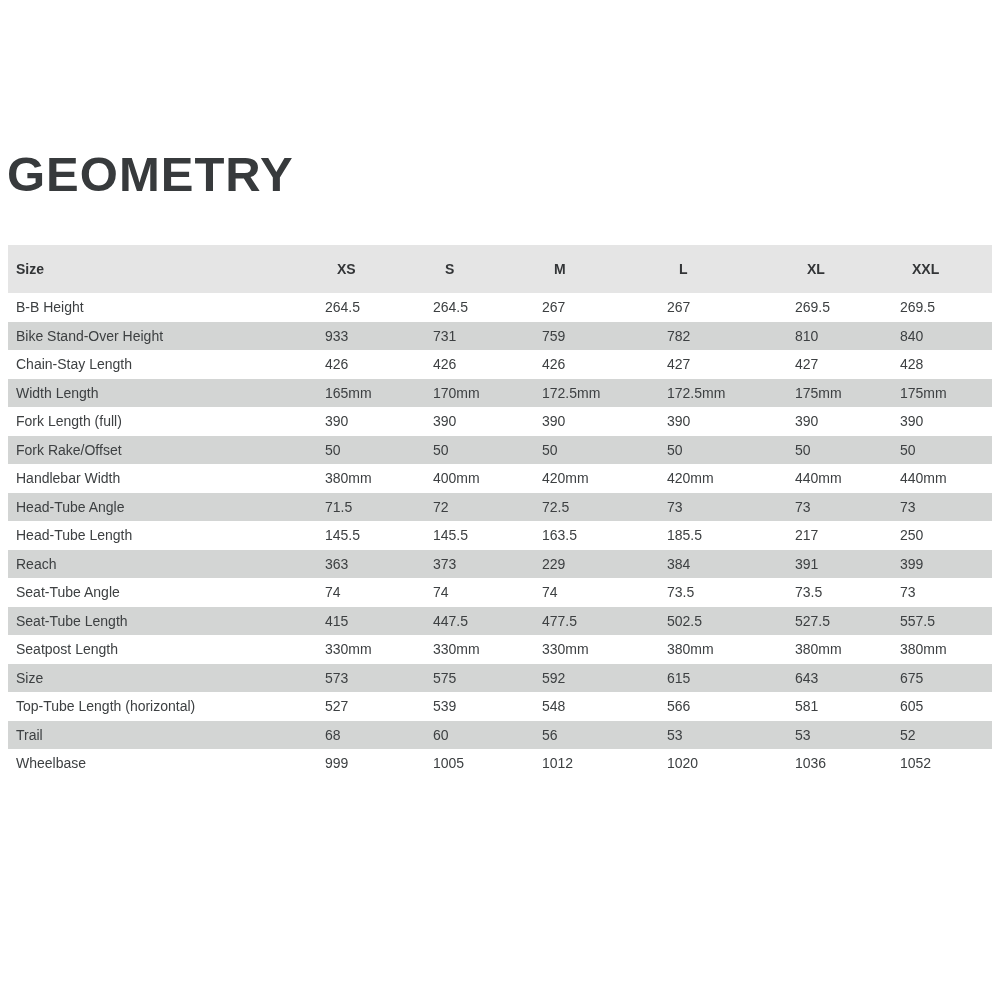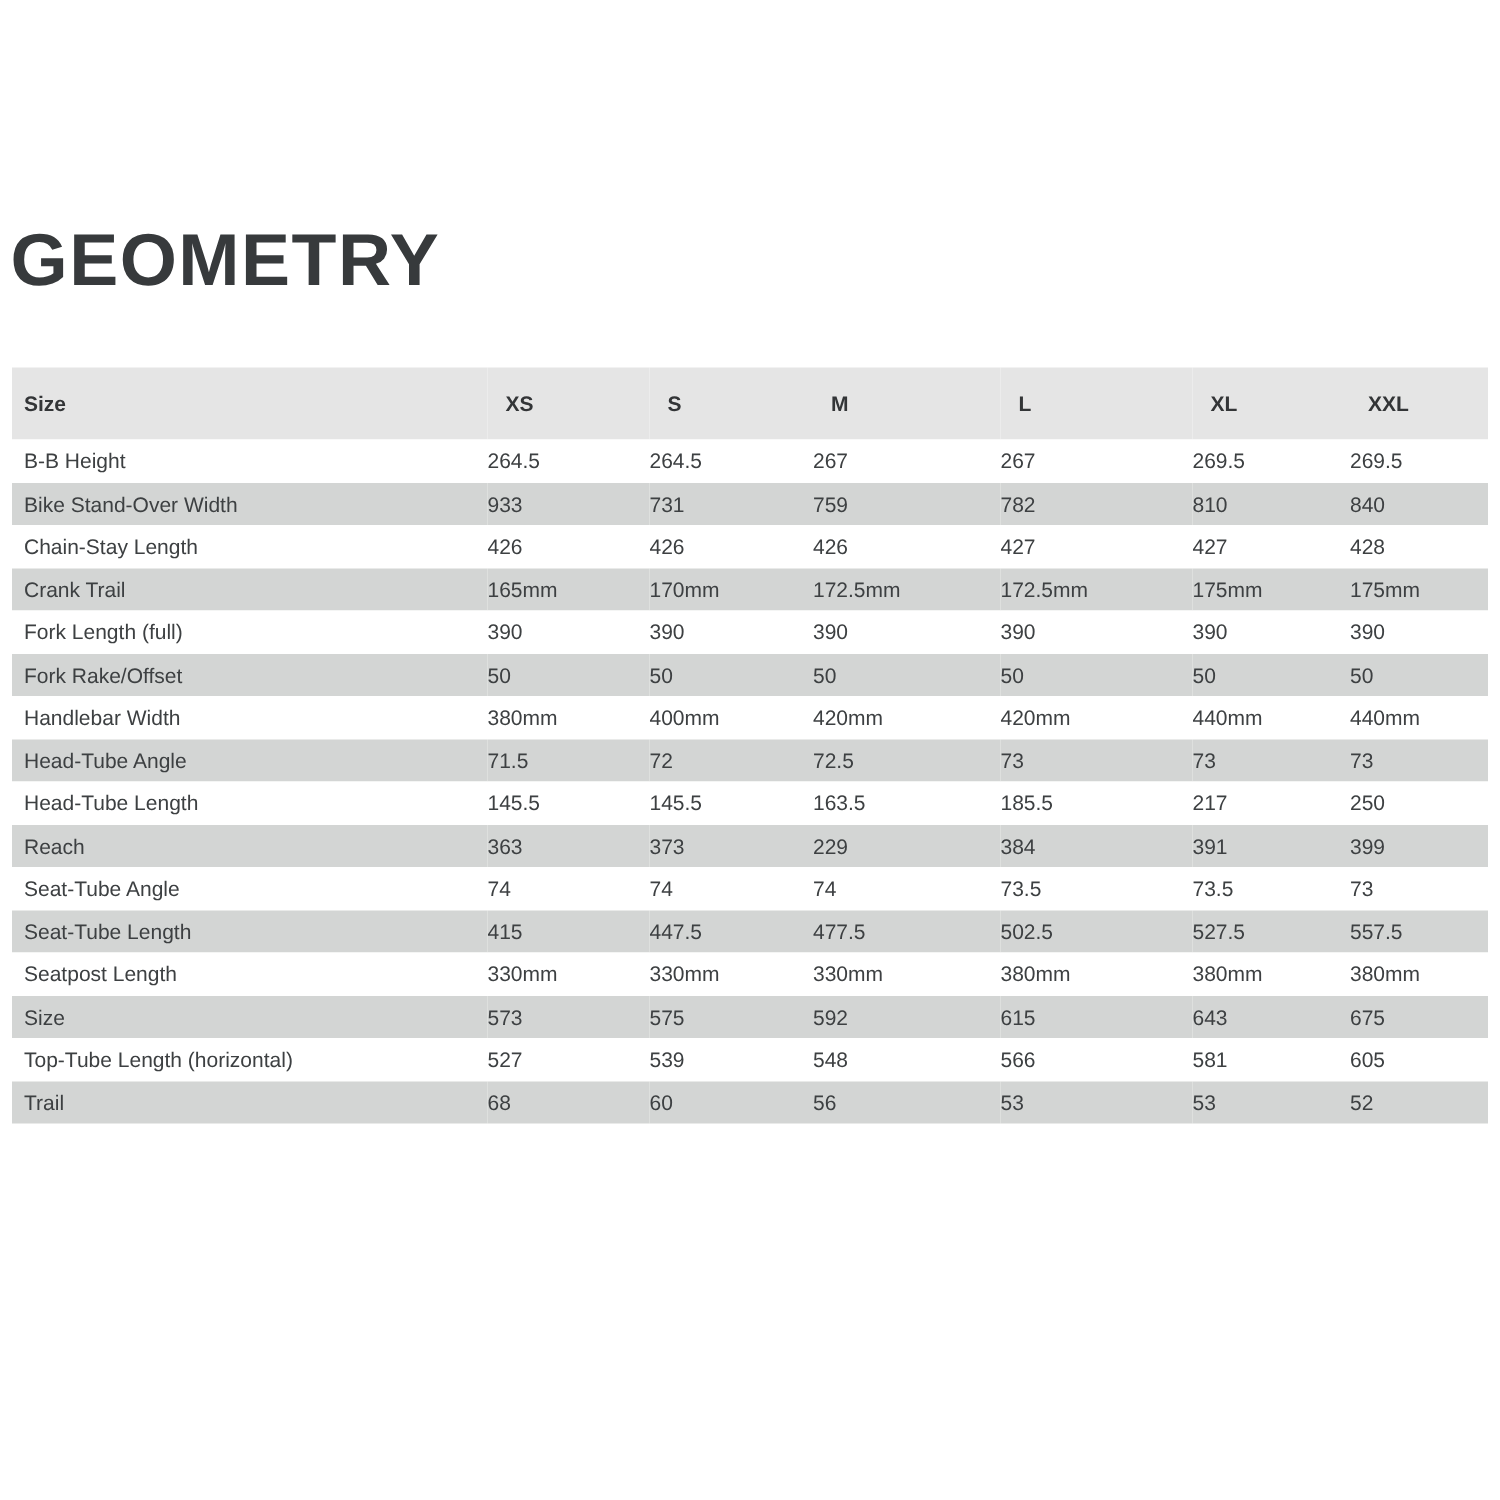--- a/index.html
+++ b/index.html
@@ -99,39 +99,39 @@
         <tr>
           <td>B-B Height</td>
           <td>264.5</td>
           <td>264.5</td>
           <td>267</td>
           <td>267</td>
           <td>269.5</td>
           <td>269.5</td>
         </tr>
         <tr>
-          <td>Bike Stand-Over Width</td>
+          <td>Bike Stand-Over Height</td>
           <td>933</td>
           <td>731</td>
           <td>759</td>
           <td>782</td>
           <td>810</td>
           <td>840</td>
         </tr>
         <tr>
           <td>Chain-Stay Length</td>
           <td>426</td>
           <td>426</td>
           <td>426</td>
           <td>427</td>
           <td>427</td>
           <td>428</td>
         </tr>
         <tr>
-          <td>Crank Trail</td>
+          <td>Width Length</td>
           <td>165mm</td>
           <td>170mm</td>
           <td>172.5mm</td>
           <td>172.5mm</td>
           <td>175mm</td>
           <td>175mm</td>
         </tr>
         <tr>
           <td>Fork Length (full)</td>
           <td>390</td>
@@ -233,15 +233,24 @@
         </tr>
         <tr>
           <td>Trail</td>
           <td>68</td>
           <td>60</td>
           <td>56</td>
           <td>53</td>
           <td>53</td>
           <td>52</td>
         </tr>
+        <tr>
+          <td>Wheelbase</td>
+          <td>999</td>
+          <td>1005</td>
+          <td>1012</td>
+          <td>1020</td>
+          <td>1036</td>
+          <td>1052</td>
+        </tr>
       </tbody>
   </table>
 </div>
 
 </body></html>

